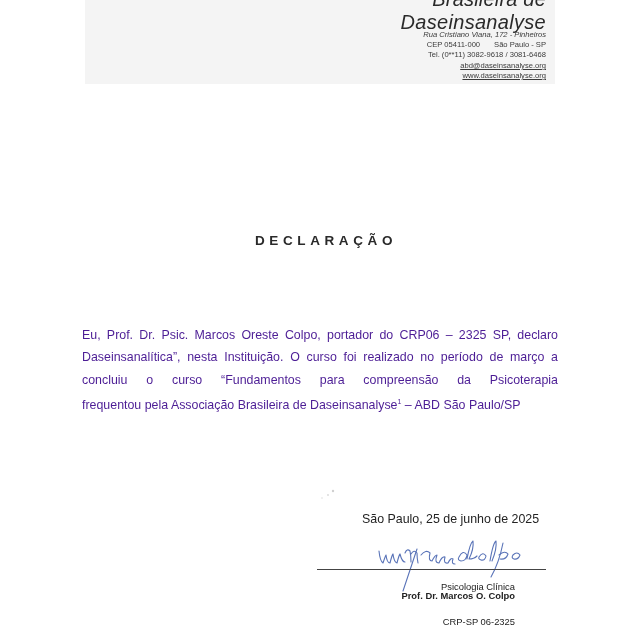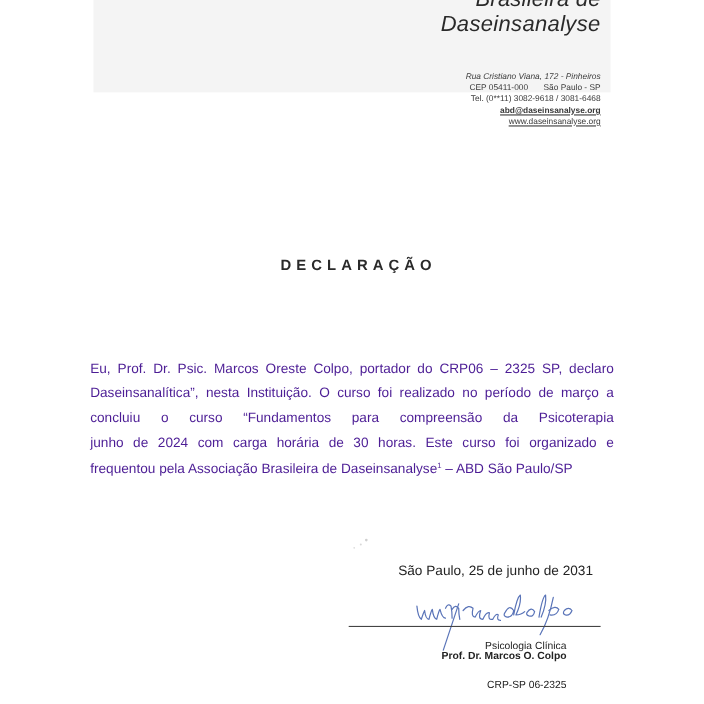--- a/index.html
+++ b/index.html
@@ -16,28 +16,27 @@
       white-space: nowrap;
     }
     .org-line2 {
       position: absolute; right: 94px; top: 11px;
       font-size: 20px; font-style: italic; color: #2a2a2a; letter-spacing: 0.3px;
       white-space: nowrap;
     }
     .addr {
       position: absolute; right: 94px; font-size: 7.6px; color: #3a3a3a; white-space: nowrap;
       text-align: left;
-      margin-top: 35px;
     }
     .addr.italic { font-style: italic; }
     .addr.link { text-decoration: underline; }
     .addr-street { top: 30px; }
     .addr-cep { top: 40px; }
     .addr-tel { top: 50px; }
-    .addr-email { top: 61px; font-weight: bold; }
+    .addr-email { top: 61px; }
     .addr-web { top: 71px; }
     .cep-gap { display: inline-block; width: 14px; }
 
     .doc-title {
       position: absolute; left: 0; width: 640px; top: 233px;
       text-align: center; font-size: 13.5px; font-weight: bold;
       letter-spacing: 4.6px; color: #2a2a2a; padding-left: 12px;
     }
 
     .body-text {
@@ -87,31 +86,30 @@
 <div class="addr addr-tel">Tel. (0**11) 3082-9618 / 3081-6468</div>
 <div class="addr link addr-email">abd@daseinsanalyse.org</div>
 <div class="addr link addr-web">www.daseinsanalyse.org</div>
 
 <div class="doc-title">DECLARAÇÃO</div>
 
 <div class="body-text">
   <span class="body-line">Eu, Prof. Dr. Psic. Marcos Oreste Colpo, portador do CRP06 – 2325 SP, declaro</span>
   <span class="body-line">Daseinsanalítica”, nesta Instituição. O curso foi realizado no período de março a</span>
   <span class="body-line">concluiu o curso “Fundamentos para compreensão da Psicoterapia</span>
-  <span class="body-line">junho de 2024 com carga horária de 30 horas. Este curso foi organizado e</span>
   <span class="body-line last"><span>frequentou pela Associação Brasileira de Daseinsanalyse</span><sup>1</sup><span> – ABD São Paulo/SP</span></span>
 </div>
 
 <svg class="smudge" viewBox="0 0 24 14">
   <circle cx="15" cy="4" r="1.2" fill="#cfcfcf"></circle>
   <circle cx="10" cy="8" r="0.9" fill="#d8d8d8"></circle>
   <circle cx="4" cy="11" r="0.8" fill="#dddddd"></circle>
 </svg>
 
-<div class="place-date">São Paulo, 25 de junho de 2031</div>
+<div class="place-date">São Paulo, 25 de junho de 2025</div>
 
 <svg class="signature" viewBox="0 0 170 60">
   <g fill="none" stroke="#5a74b8" stroke-width="1.1" stroke-linecap="round" stroke-linejoin="round">
 
     <path d="M4 14 q1 10 4 12 q2 -6 3 -8 q1 8 4 8 q2 -8 3 -9 q1 8 4 9 q2 -8 3 -9 q2 8 5 8"></path>
 
     <path d="M30 16 q2 -5 5 -2 q1 5 1 11 M36 17 q3 -5 6 -1 q0 5 1 10"></path>
     <path d="M42 12 q-6 18 -14 42"></path>
 
     <path d="M46 18 q5 -6 9 -2 q-2 8 2 8 q3 -6 5 -6 q-3 8 2 8 q3 -7 6 -6 q-2 7 3 6 q3 -6 5 -4 q-2 5 2 5"></path>

